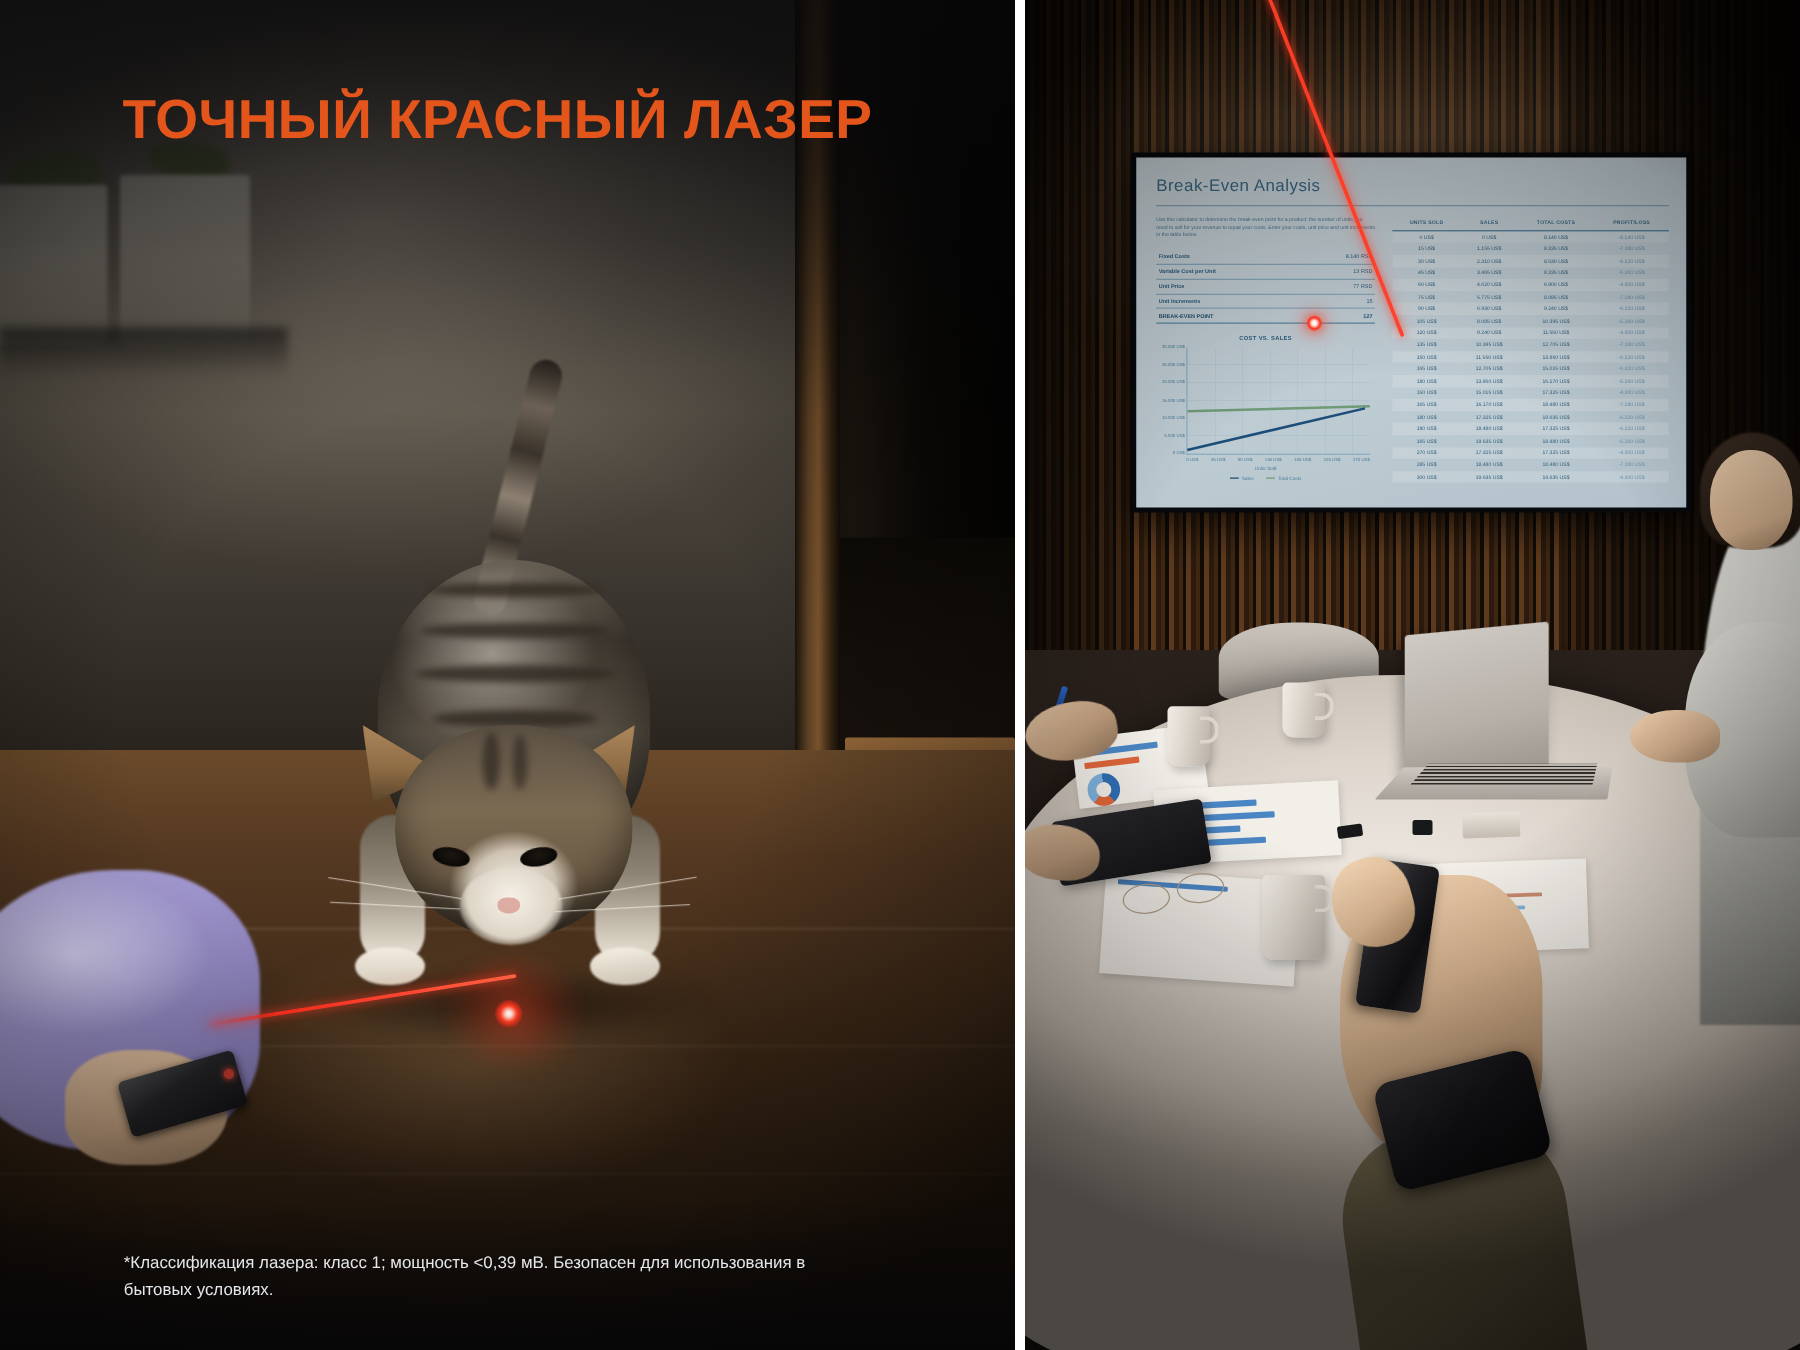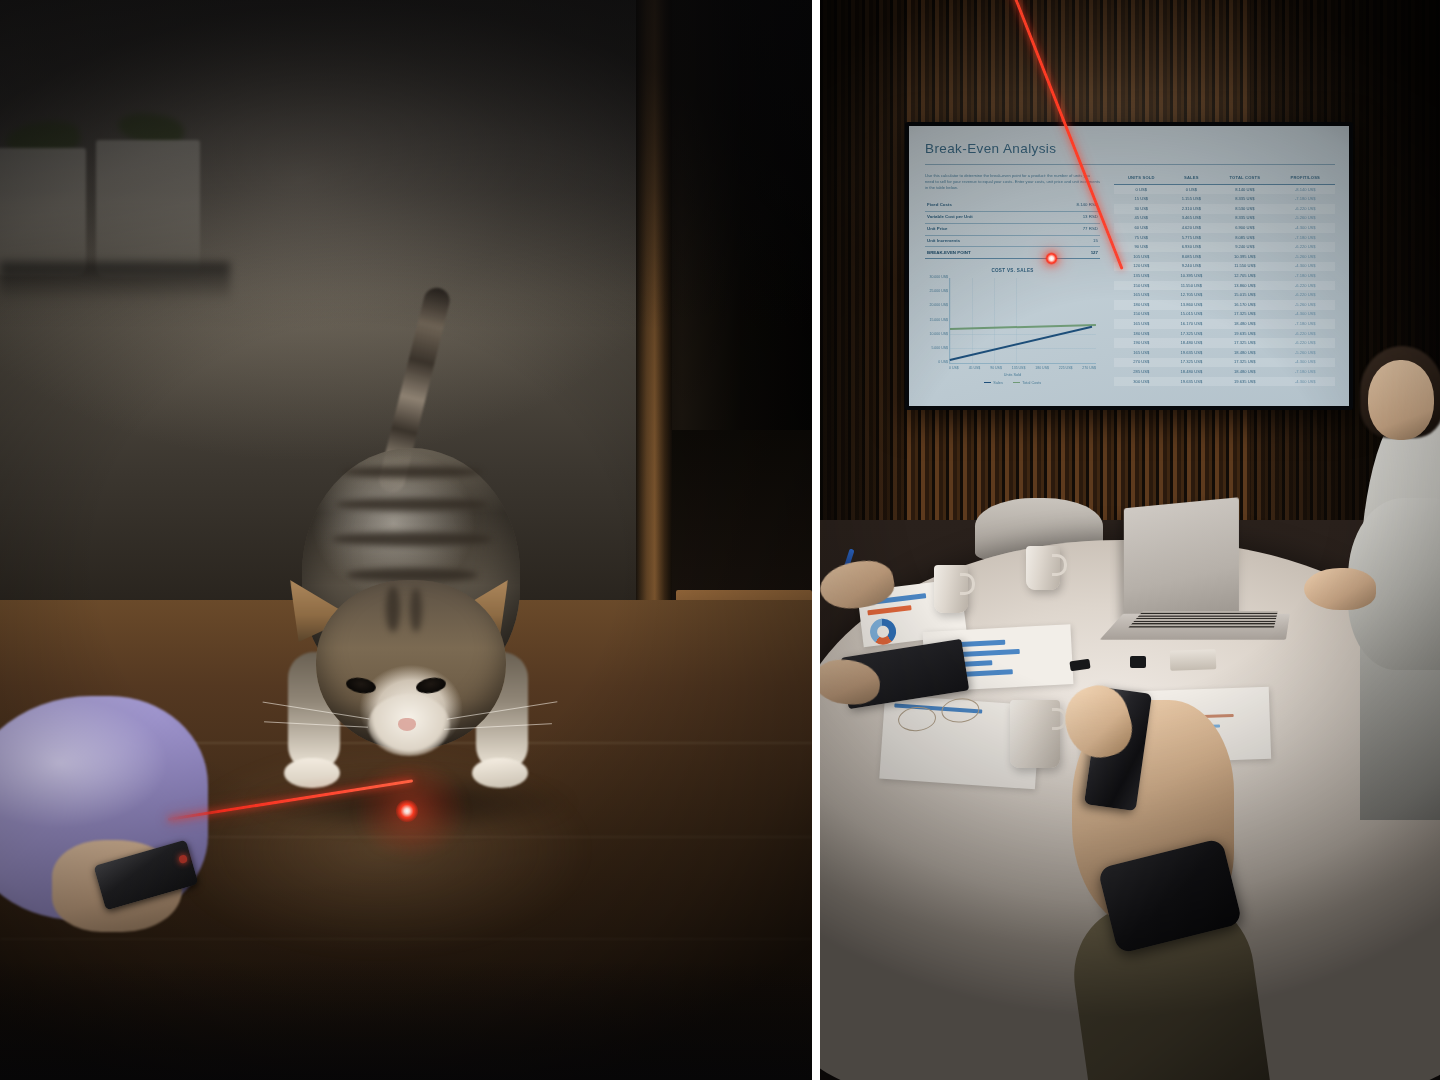--- a/index.html
+++ b/index.html
@@ -539,22 +539,24 @@
     <div class="hand-l"></div>
     <div class="device-l"></div>
 
     <div class="beam-l"></div>
     <div class="dot-l-glow"></div>
     <div class="dot-l"></div>
 
     <div class="left-vignette"></div>
 
     <div class="txt-scrim"></div>
+    <h1 class="headline">ТОЧНЫЙ КРАСНЫЙ ЛАЗЕР</h1>
 
     <div class="footnote-scrim"></div>
+    <p class="footnote">*Классификация лазера: класс 1; мощность &lt;0,39 мВ. Безопасен для использования в бытовых условиях.</p>
   </div>
 
   <div class="divider"></div>
 
   <div class="panel-right">
     <div class="wood-wall"></div>
     <div class="wood-glow"></div>
     <div class="wall-dark-l"></div>
     <div class="wall-dark-r"></div>
 

